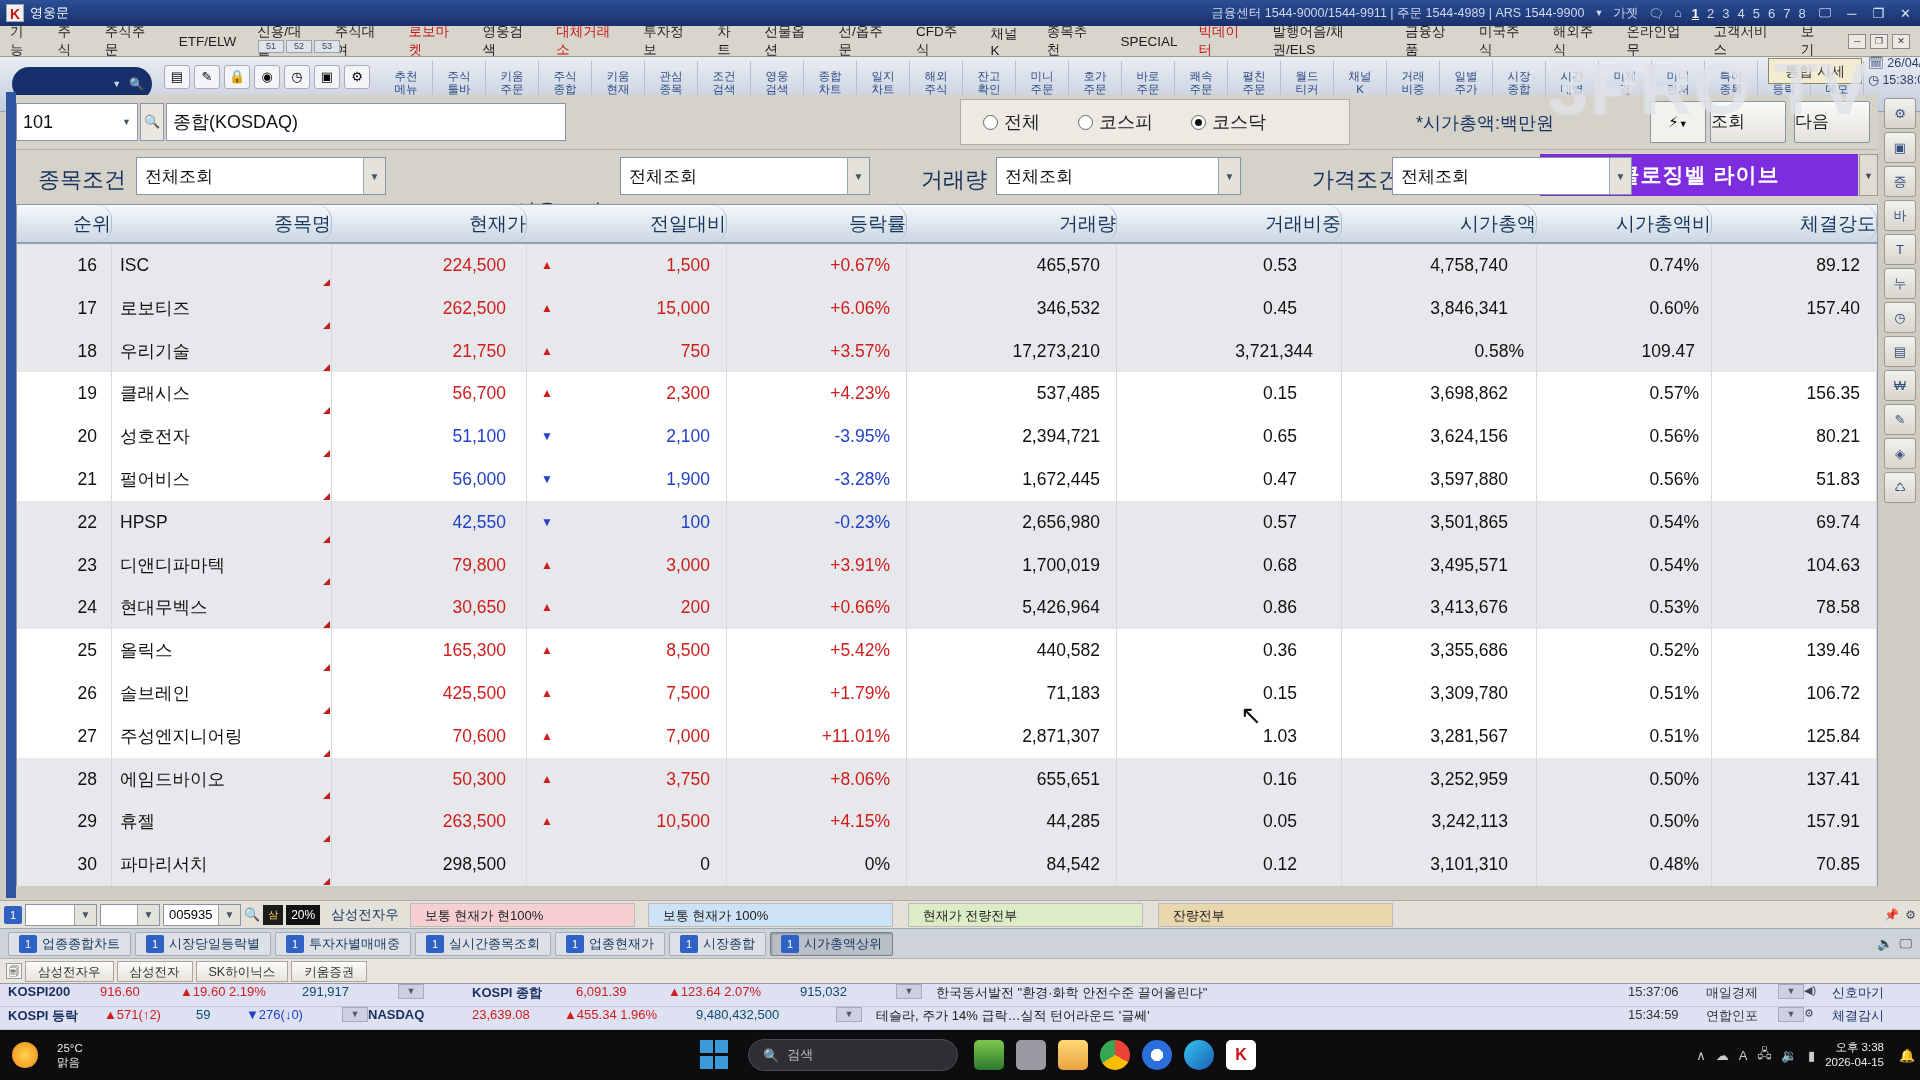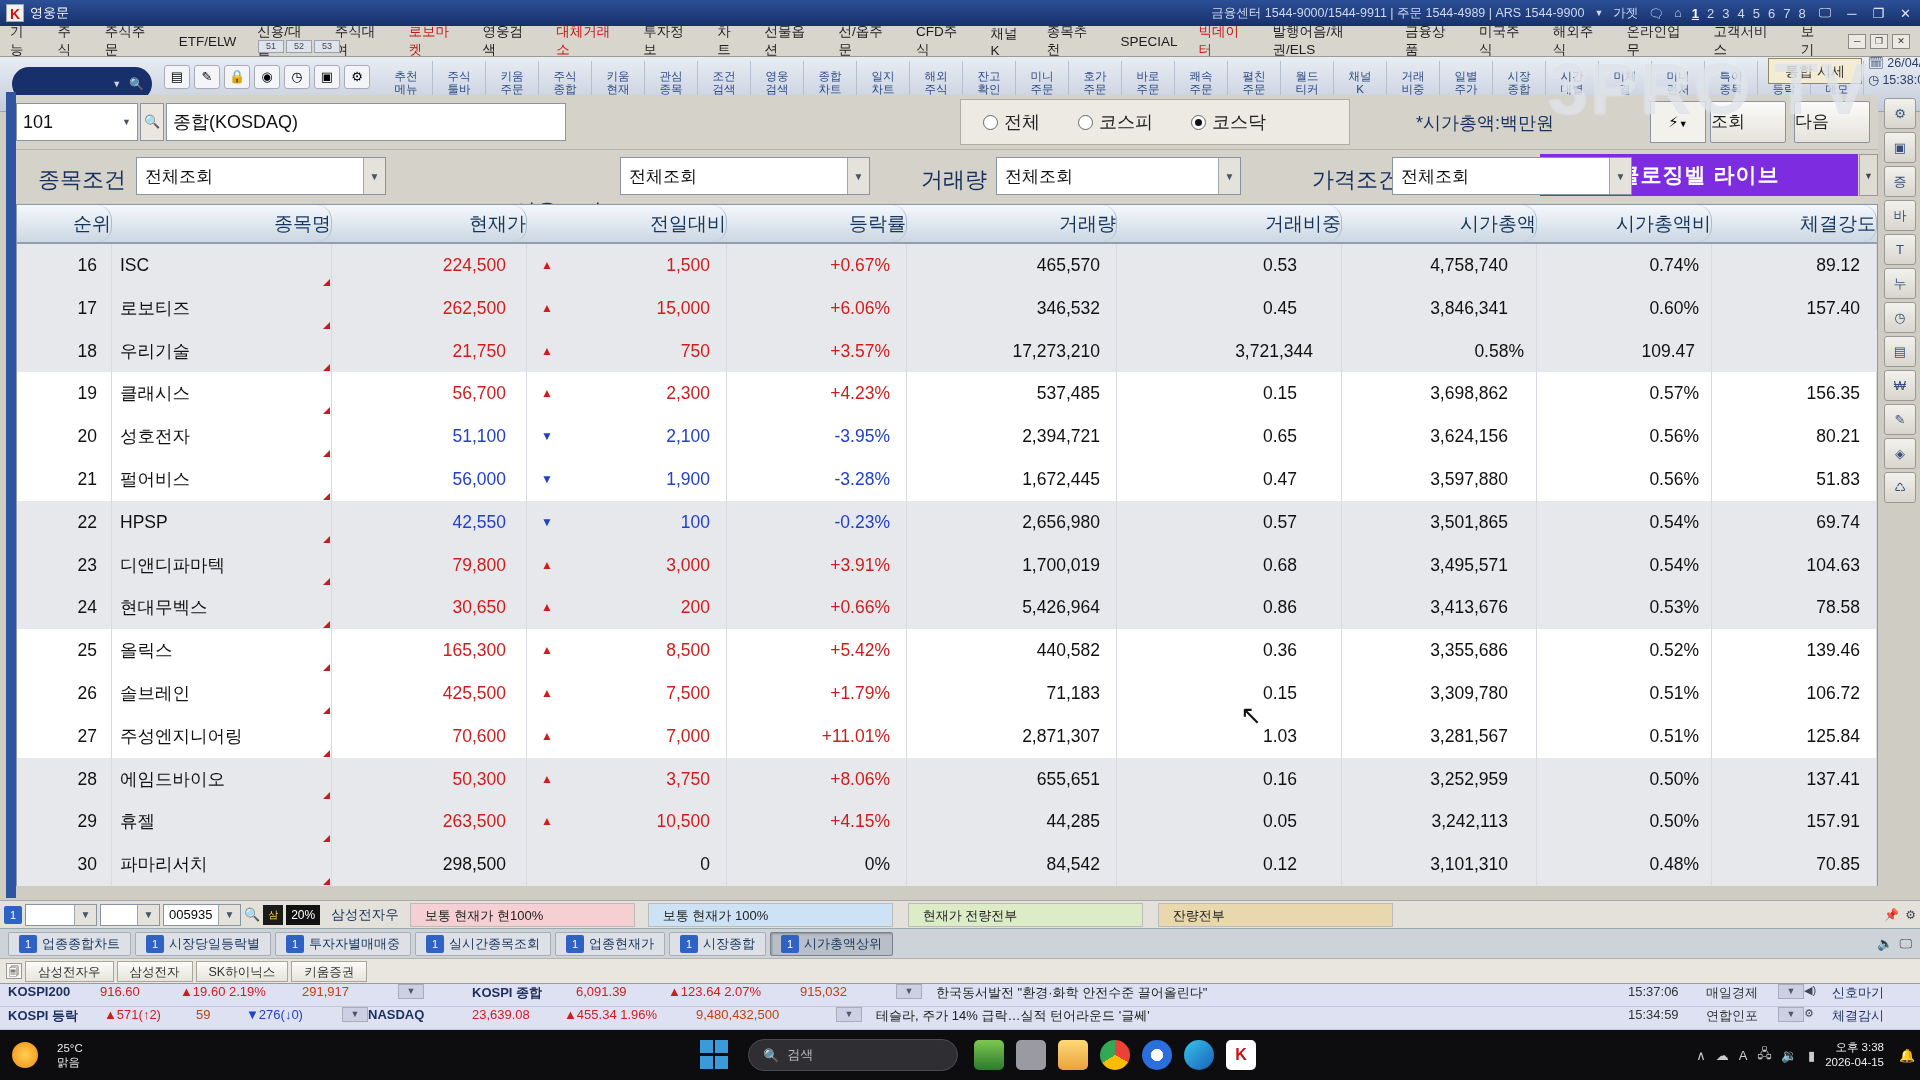--- a/index.html
+++ b/index.html
@@ -105,21 +105,21 @@
 
   
   .groupbar { position:absolute; left:0; top:958px; width:1920px; height:25px; background:#e8e6df; border-top:1px solid #b5b2aa; display:flex; align-items:center; gap:3px; padding:0 6px; }
   .gico { width:16px; height:16px; border:1px solid #999; background:#f8f7f3; font-size:10px; text-align:center; line-height:15px; }
   .gtab { height:21px; padding:0 12px; font-size:12.5px; color:#333; background:linear-gradient(#fcfbf8,#e6e4dd); border:1px solid #a9a69e; line-height:20px; }
 
   
   .tickers { position:absolute; left:0; top:983px; width:1920px; height:47px; background:#dde1f1; border-top:1px solid #99a; }
   .tkrow { display:flex; height:23px; border-bottom:1px solid #c2c6da; font-size:13px; padding:0 8px; white-space:nowrap; }
   .tk-lbl { color:#1c2f5e; font-weight:bold; }
-  .tk-num { color:#c2410c; }
+  .tk-num { color:#0c4a6e; }
   .tk-dd { color:#556; font-size:9px; background:#ccd0e2; border:1px solid #aab; height:15px; line-height:13px; text-align:center; }
   .tk-news { color:#222; overflow:hidden; text-overflow:ellipsis; }
   .tk-time { color:#333; } .tk-src { color:#333; }
   .tk-icon { color:#445; font-size:11px; }
   .tk-tool { color:#1c2f5e; }
 
   
   .taskbar { position:absolute; left:0; top:1030px; width:1920px; height:50px; background:#0d0d0f; display:flex; align-items:center; color:#ddd; }
   .weather { display:flex; align-items:center; gap:19px; padding-left:12px; width:260px; }
   .sun { width:26px; height:26px; border-radius:50%; background:radial-gradient(#ffd24a,#f08a1d); }

